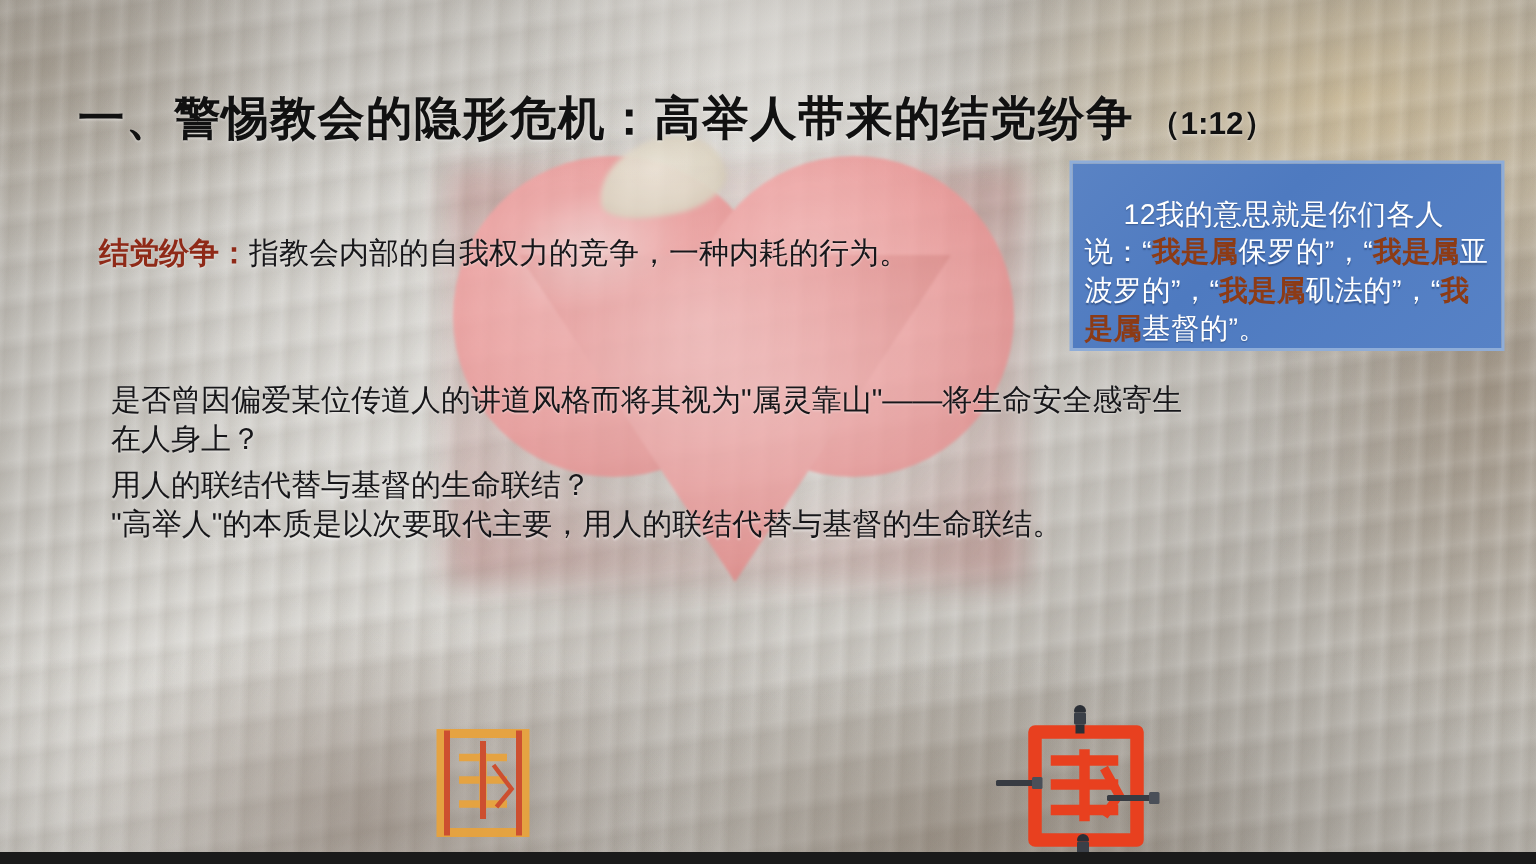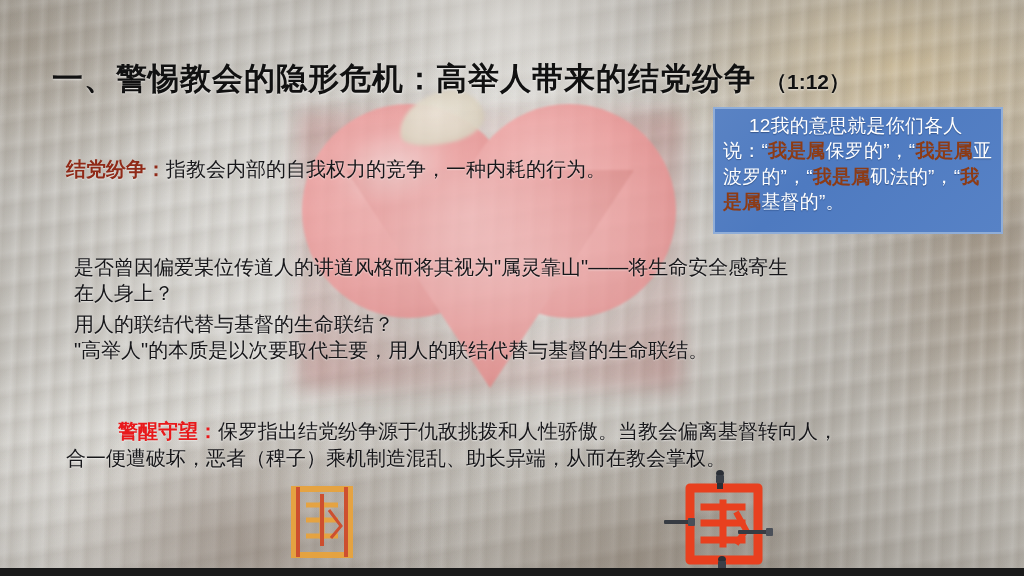--- a/index.html
+++ b/index.html
@@ -147,21 +147,21 @@
   
   .quote-box {
     position: absolute;
     left: 713px;
     top: 107px;
     width: 290px;
     height: 127px;
     box-sizing: border-box;
     background: linear-gradient(135deg, #5a83c4 0%, #4e7ac0 40%, #5782c6 100%);
     border: 2px solid #8fadd8;
-    padding: 4px 7px 5px 8px;
+    padding: 22px 7px 5px 8px;
     color: #ffffff;
     font-size: 19px;
     line-height: 1.33;
     letter-spacing: 0.2px;
     text-shadow: 0 1px 1px rgba(20,40,80,0.45);
     overflow: hidden;
   }
   .quote-box .hl {
     color: #8c3b16;
     font-weight: bold;
@@ -282,24 +282,20 @@
   <div class="body-text" id="para-a">
     <span class="l1">是否曾因偏爱某位传道人的讲道风格而将其视为"属灵靠山"——将生命安全感寄生</span>
     <span class="l2">在人身上？</span>
   </div>
 
   <div class="body-text" id="para-b">
     <span class="l1">用人的联结代替与基督的生命联结？</span>
     <span class="l2">"高举人"的本质是以次要取代主要，用人的联结代替与基督的生命联结。</span>
   </div>
 
-  <div class="body-text" id="para-c">
-    <span class="l1"><span class="lead-bright-red">警醒守望：</span><span>保罗指出结党纷争源于仇敌挑拨和人性骄傲。当教会偏离基督转向人，</span></span>
-    <span class="l2">合一便遭破坏，恶者（稗子）乘机制造混乱、助长异端，从而在教会掌权。</span>
-  </div>
 
   <div class="seal" id="seal-left">
     <svg viewBox="0 0 78 84">
       <g fill="none" stroke="#e8a33d" stroke-width="6">
         <rect x="11" y="9" width="56" height="66"></rect>
       </g>
       <g fill="none" stroke="#e8a33d" stroke-width="5">
         <line x1="23" y1="25" x2="55" y2="25"></line>
         <line x1="23" y1="40" x2="55" y2="40"></line>
         <line x1="23" y1="56" x2="55" y2="56"></line>

